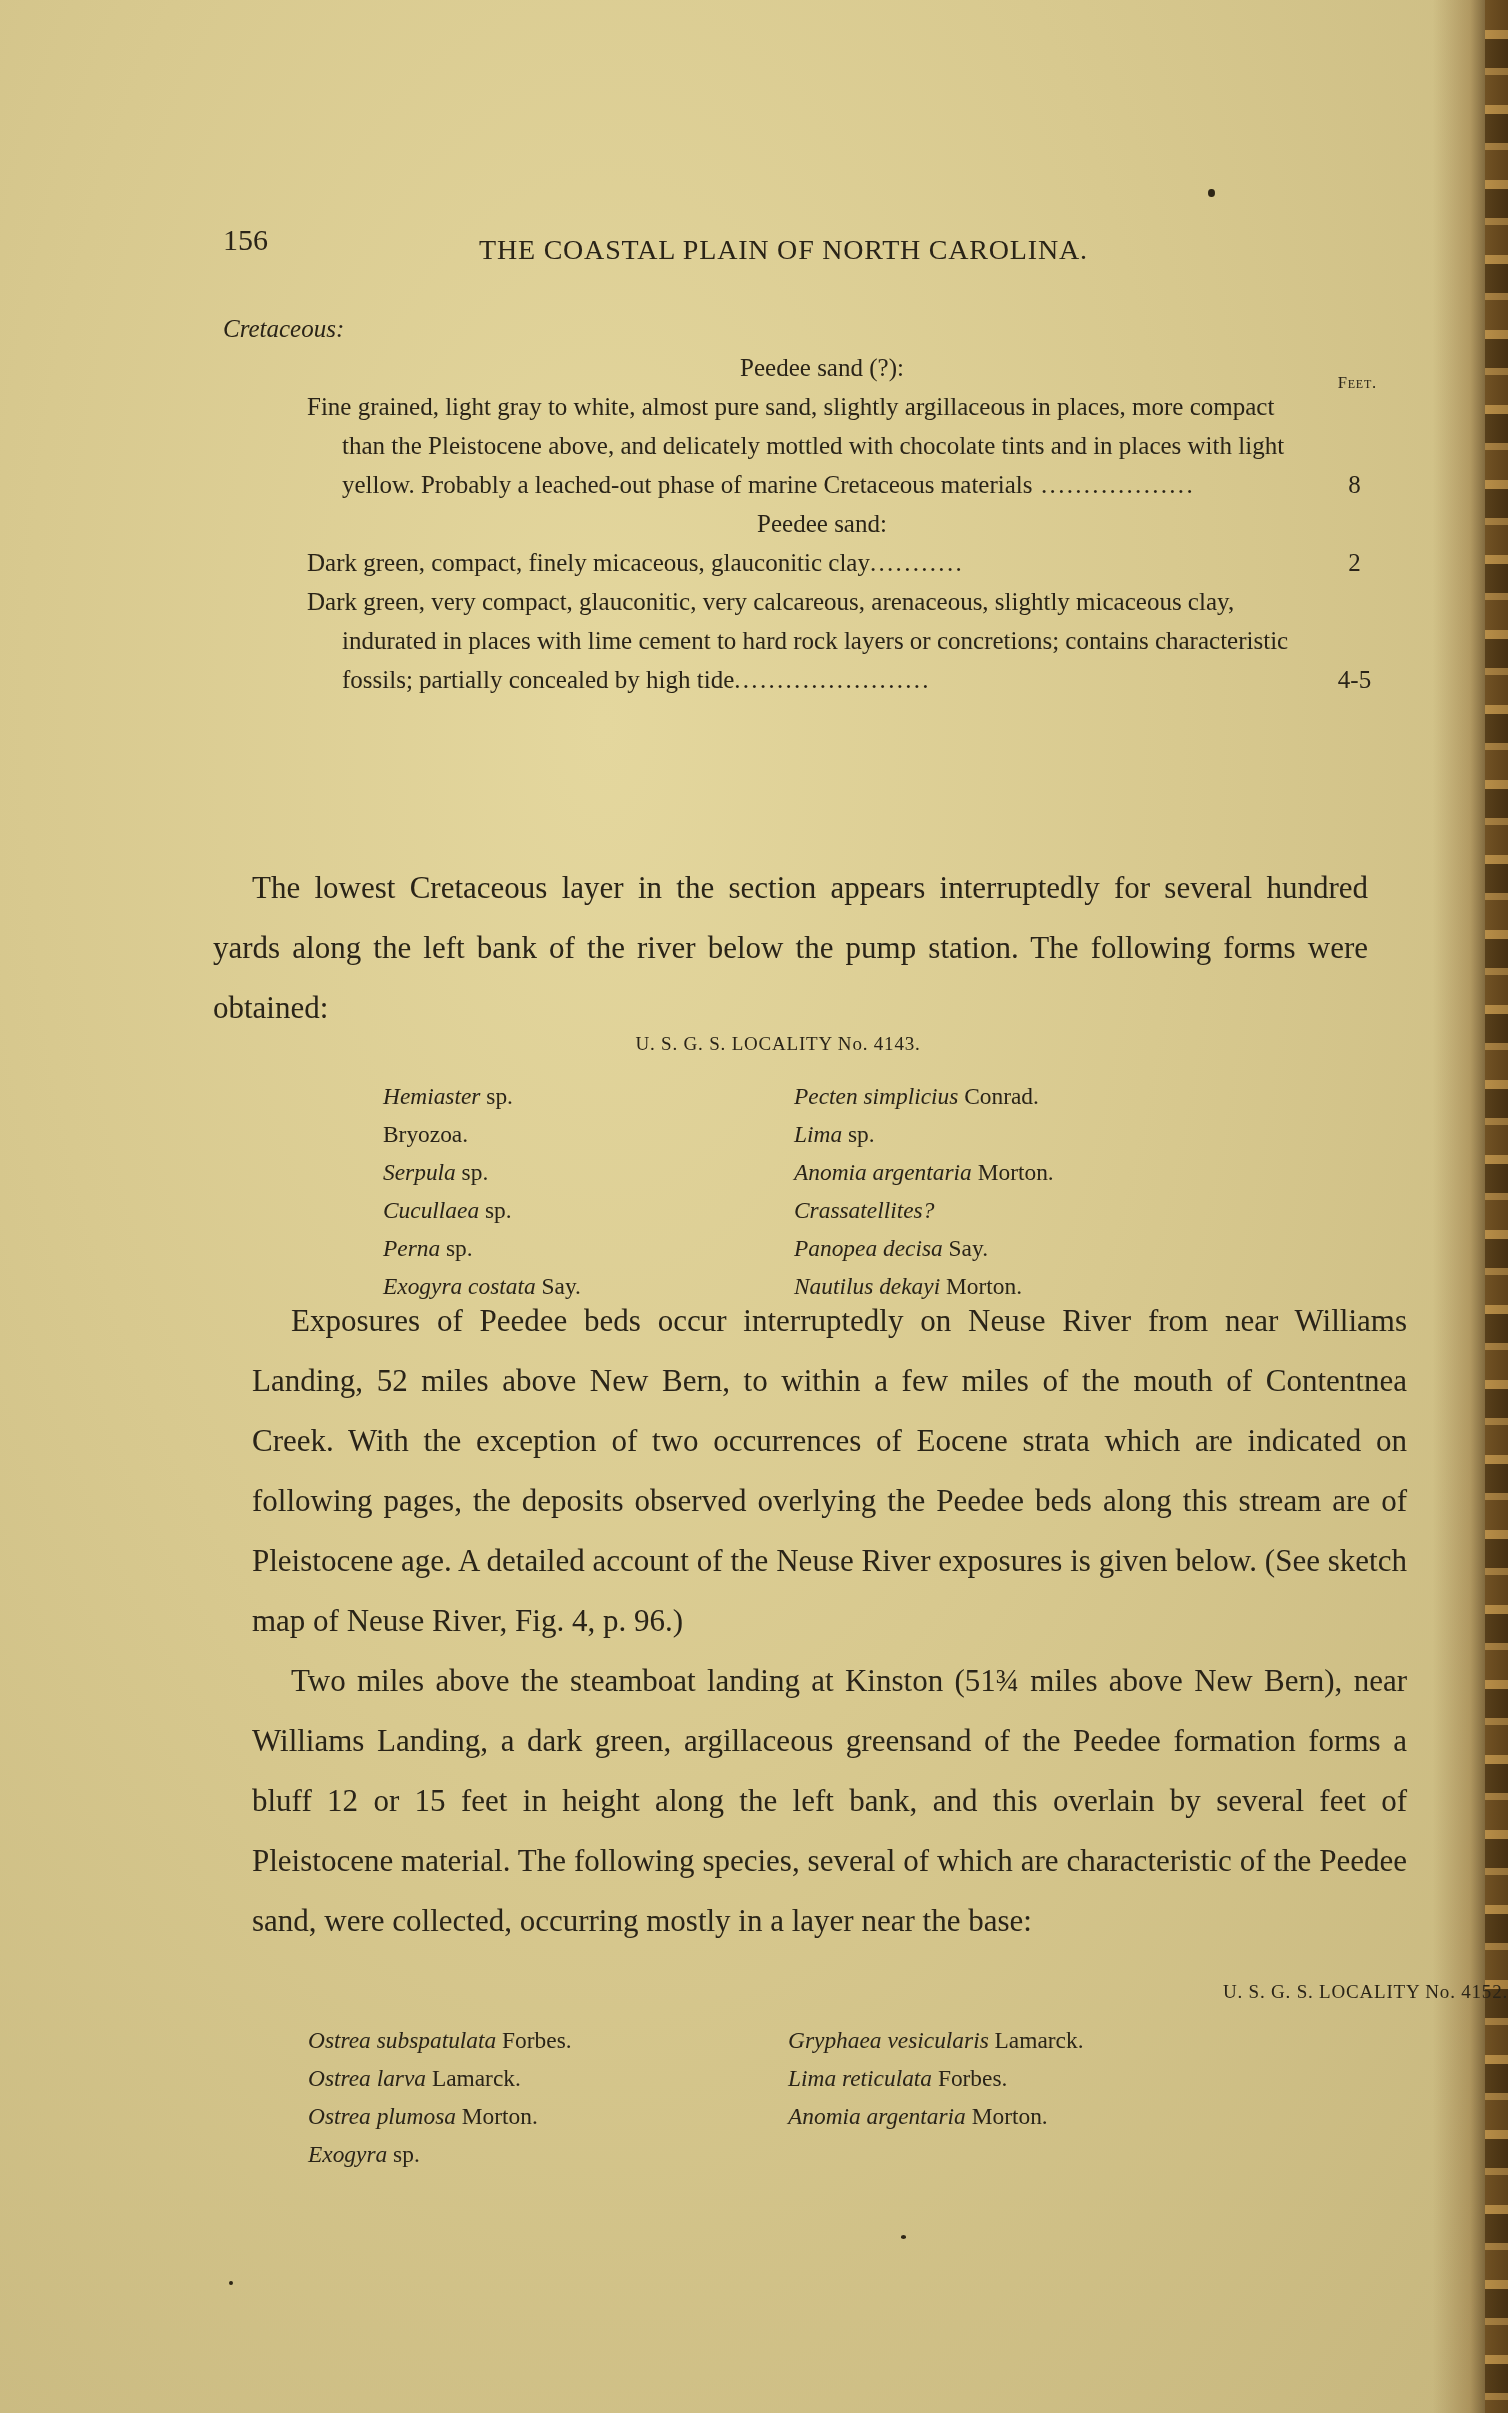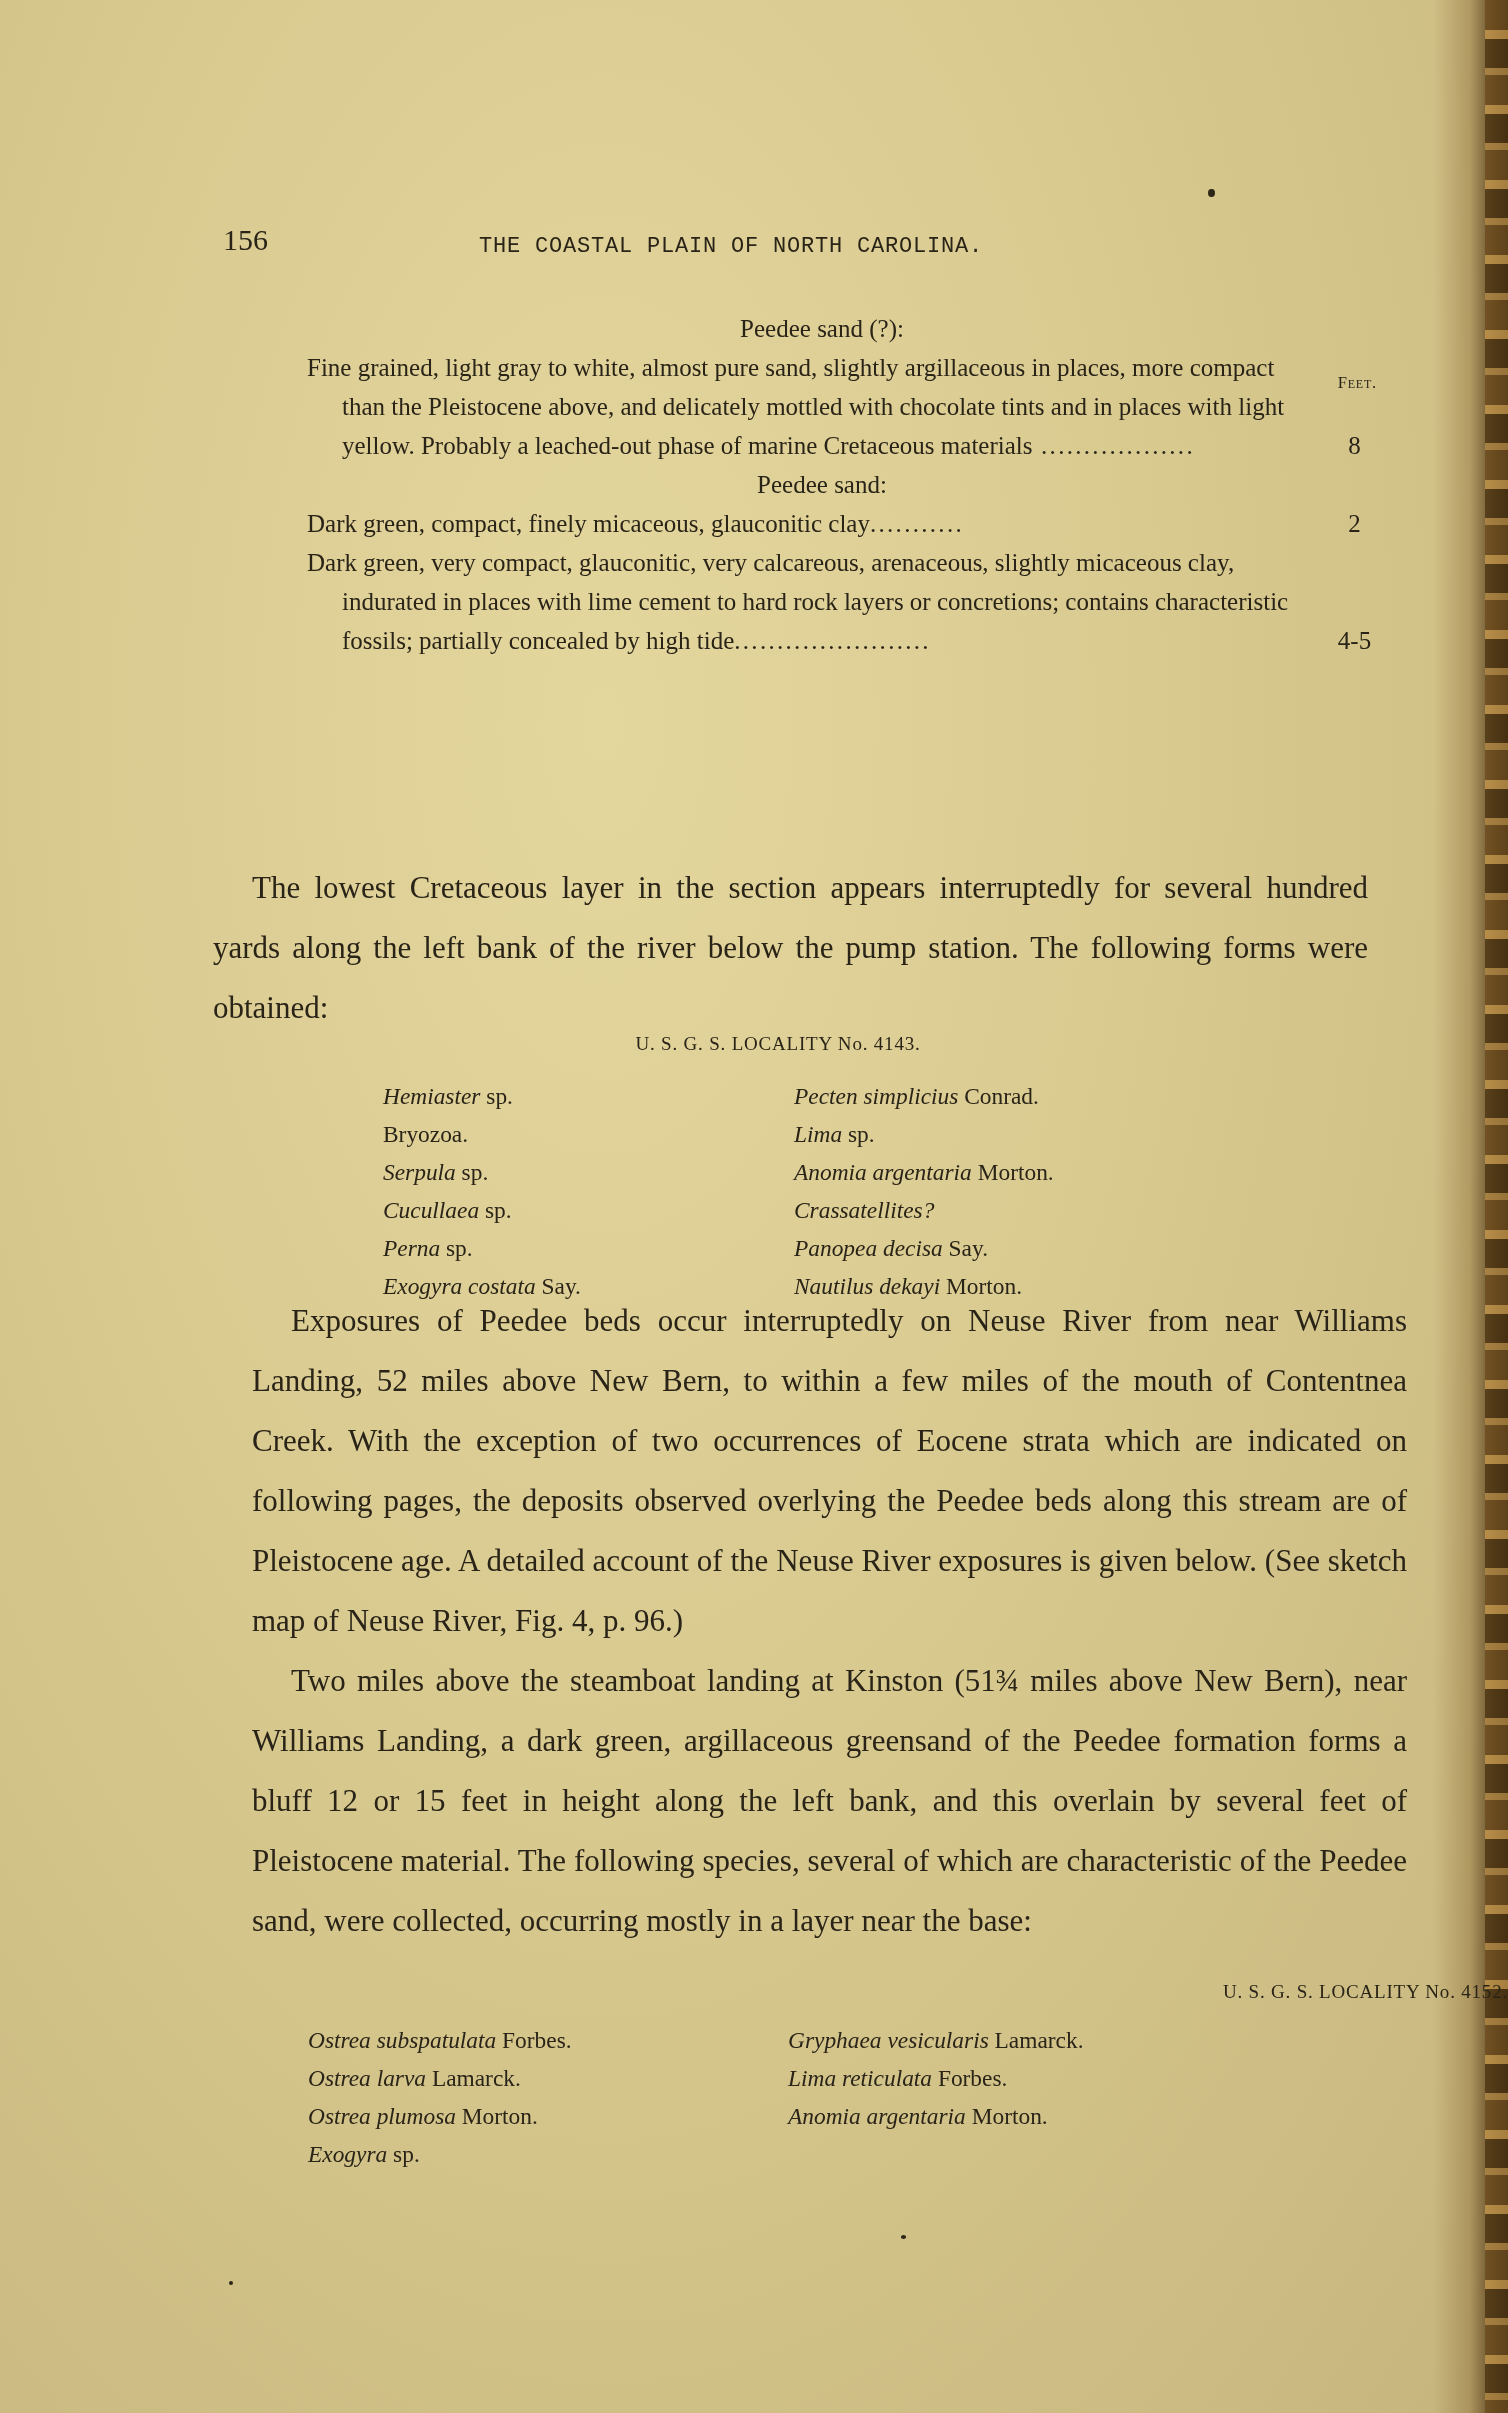--- a/index.html
+++ b/index.html
@@ -17,21 +17,21 @@
     }
     .spine {
       position: absolute; right: 0; top: 0; width: 22.6px; height: 2413px;
       background: repeating-linear-gradient(180deg, #6b4a1c 0 30px, #c99a4c 30px 39px, #4a3210 39px 68px, #b58a45 68px 75px);
       opacity: 0.75;
     }
     .speck { position: absolute; background: #2e2616; border-radius: 50%; }
 
     .header { position: absolute; top: 223px; left: 223px; width: 1146px; height: 38px; }
     .page-num { position: absolute; left: 0; top: 0; font-size: 30px; }
-    .running-title { position: absolute; left: 256px; top: 10.6px; font-size: 22px; letter-spacing: 0.8px; font-family: Liberation Mono, monospace; }
+    .running-title { position: absolute; left: 256px; top: 10.6px; font-size: 28px; letter-spacing: 0.8px; }
 
     .section { position: absolute; left: 223px; top: 309px; width: 1154px; font-size: 25px; line-height: 39px; }
     .section .era { font-style: italic; }
     .unit-label { padding-left: 44px; text-align: center; }
     .layer { position: relative; padding-left: 119px; text-indent: -35px; padding-right: 60px; }
     .layer .leader { letter-spacing: 2.3px; }
     .layer .feet { position: absolute; right: 0; bottom: 0; width: 45px; text-align: center; text-indent: 0; }
     .feet-head { position: absolute; right: 0; top: 54px; font-size: 16.6px; font-variant: small-caps; letter-spacing: 0.8px; }
 
     .para { position: absolute; left: 213px; width: 1155px; font-size: 31px; line-height: 60px; text-align: justify; }
@@ -50,20 +50,21 @@
   <div class="speck" style="left:901px;top:2235px;width:5.3px;height:3.8px;"></div>
   <div class="speck" style="left:229px;top:2281px;width:3.8px;height:3.8px;"></div>
 
   <div class="header">
     <span class="page-num">156</span>
     <span class="running-title">THE COASTAL PLAIN OF NORTH CAROLINA.</span>
   </div>
 
   <div class="section">
     <div class="feet-head">Feet.</div>
+    <div class="era">Cretaceous:</div>
 
     <div class="unit-label">Peedee sand (?):</div>
     <div class="layer">
       <span>Fine grained, light gray to white, almost pure sand, slightly argillaceous in places, more compact than the Pleistocene above, and delicately mottled with chocolate tints and in places with light yellow. Probably a leached-out phase of marine Cretaceous materials</span><span class="leader"> ..................</span>
       <span class="feet">8</span>
     </div>
 
     <div class="unit-label">Peedee sand:</div>
     <div class="layer">
       <span>Dark green, compact, finely micaceous, glauconitic clay</span><span class="leader">...........</span>

